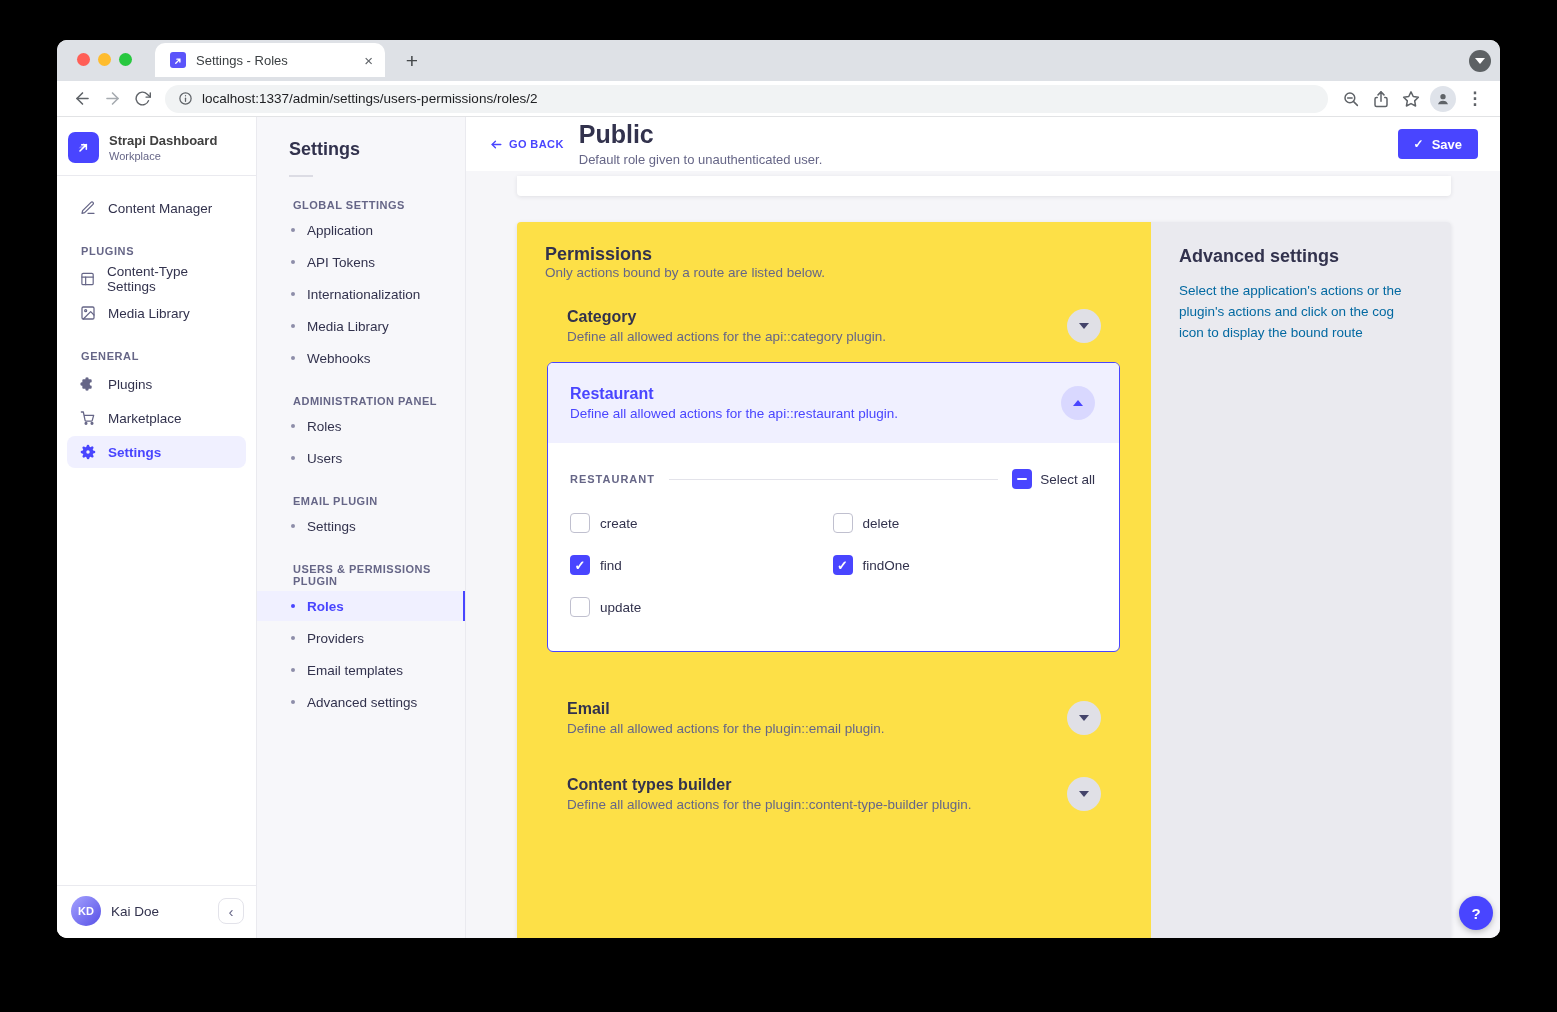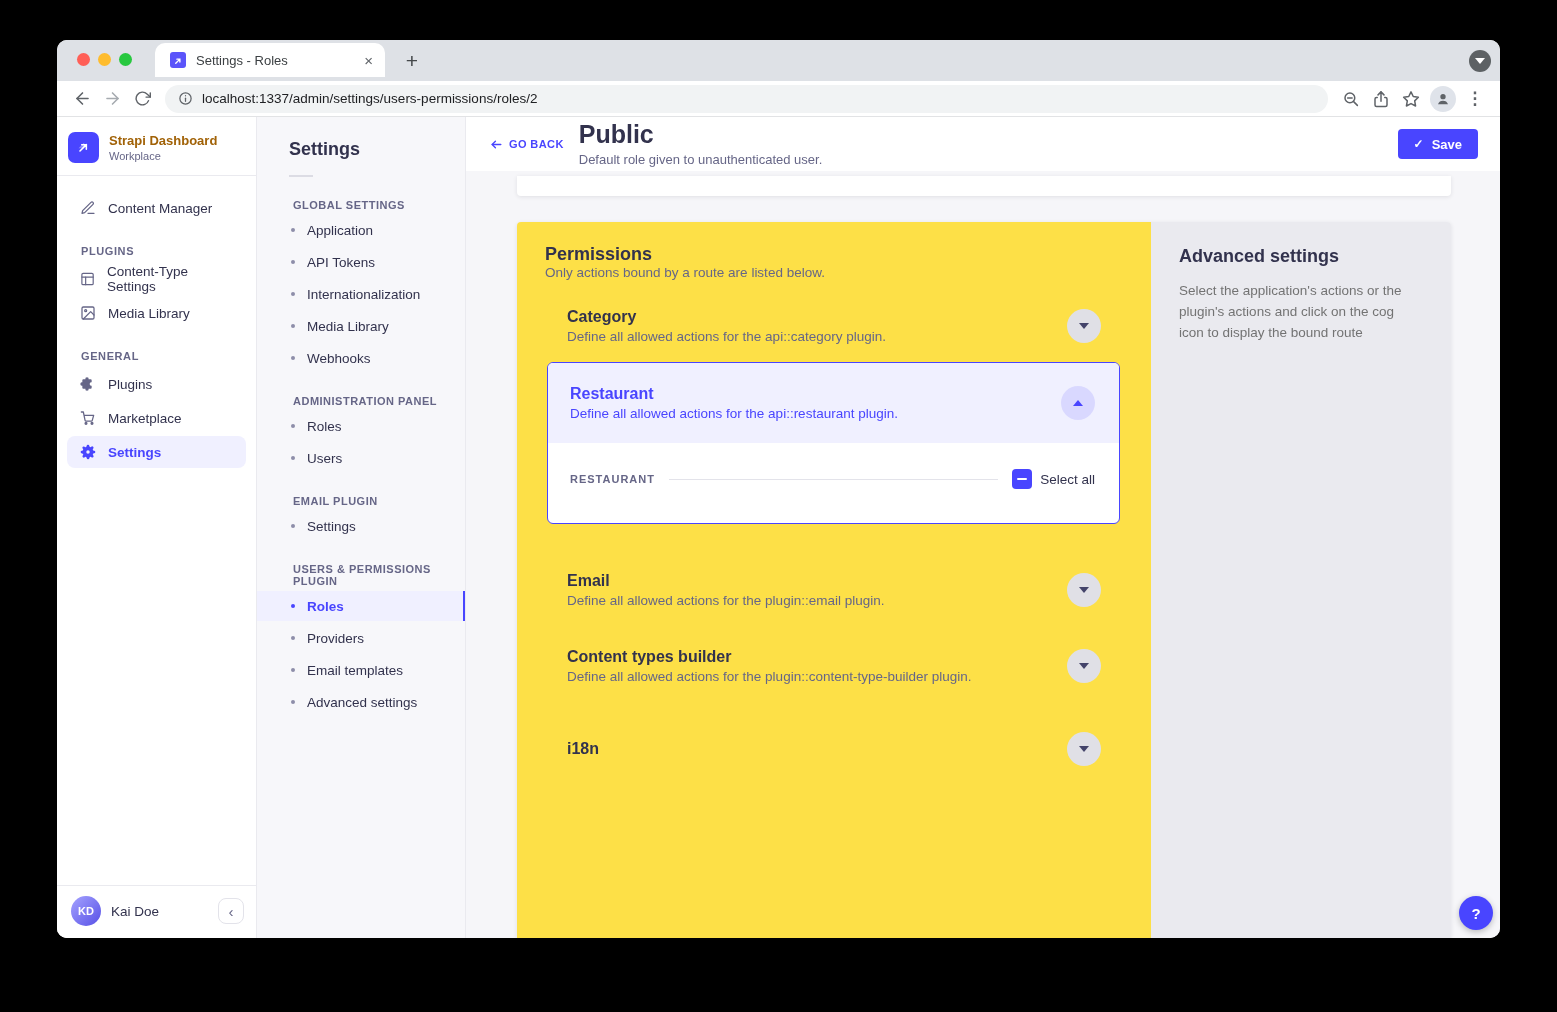--- a/index.html
+++ b/index.html
@@ -35,21 +35,21 @@
 
   
   .app{display:flex;height:821px;background:#f6f6f9;position:relative}
 
   
   .sidebar{width:200px;background:#fff;border-right:1px solid #eaeaef;display:flex;flex-direction:column;
     box-sizing:border-box;flex-shrink:0}
   .brand{display:flex;gap:10px;align-items:center;padding:15px 12px 12px 11px}
   .brand-logo{width:31px;height:31px;border-radius:7px;background:#4945ff;display:flex;align-items:center;
     justify-content:center;flex-shrink:0}
-  .brand-title{font-size:13px;font-weight:bold;color:#a16207;line-height:1.2}
+  .brand-title{font-size:13px;font-weight:bold;color:#404040;line-height:1.2}
   .brand-sub{font-size:11px;color:#666687;margin-top:1px}
   .sb-divider{height:1px;background:#eaeaef}
   .sb-nav{padding-top:14px;flex:1}
   .sb-item{display:flex;align-items:center;gap:12px;height:32px;margin:2px 10px;padding:0 13px;
     border-radius:8px;font-size:13.5px;color:#32324d}
   .sb-item.active{background:#f0f0ff;color:#4945ff;font-weight:bold}
   .sb-label{font-size:11px;font-weight:bold;color:#666687;letter-spacing:.6px;margin:21px 0 6px 24px}
   .sb-footer{border-top:1px solid #eaeaef;display:flex;align-items:center;gap:10px;padding:10px 12px 12px 14px}
   .avatar{width:30px;height:30px;border-radius:50%;background:linear-gradient(135deg,#a5a3ff 0%,#5750e6 100%);
     color:#fff;font-size:11px;font-weight:bold;display:flex;align-items:center;justify-content:center;flex-shrink:0}
@@ -82,21 +82,21 @@
   .save-check{font-size:12px}
 
   .content{flex:1;padding:5px 49px 0 51px;box-sizing:border-box;overflow:hidden}
   .remnant{height:20px;background:#fff;border-radius:0 0 4px 4px;box-shadow:0 1px 4px rgba(33,33,52,.1)}
   .grid-card{margin-top:26px;height:716px;display:flex;border-radius:4px 4px 0 0;
     box-shadow:0 1px 4px rgba(33,33,52,.1);overflow:hidden}
   .perm-panel{width:634px;background:#fde047;box-sizing:border-box;padding:22px 24px 12px 28px;flex-shrink:0}
   .adv-panel{flex:1;background:#eaeaef;box-sizing:border-box;padding:24px 30px 0 28px}
   .perm-title,.adv-title{font-size:18px;font-weight:bold;color:#32324d}
   .perm-sub{font-size:13.5px;color:#666687;margin-top:0}
-  .adv-desc{font-size:13.5px;color:#737373;line-height:1.55;margin-top:14px;max-width:330px}
+  .adv-desc{font-size:13.5px;color:#0369a1;line-height:1.55;margin-top:14px;max-width:330px}
 
   .acc-list{margin-top:28px}
   .acc-row{display:flex;align-items:center;justify-content:space-between;padding:0 26px 0 22px}
   .mt40{margin-top:40px}.mt48{margin-top:48px}
   .acc-title{font-size:16px;font-weight:bold;color:#32324d}
   .acc-desc{font-size:13.5px;color:#666687;margin-top:3px}
   .circle-btn{width:34px;height:34px;border-radius:50%;background:#e0e0e6;display:flex;align-items:center;
     justify-content:center;flex-shrink:0;border:none}
   .circle-btn.purple{background:#d9d8ff}
   .caret-down{width:0;height:0;border-left:5px solid transparent;border-right:5px solid transparent;
@@ -382,20 +382,42 @@
                 </div>
                 <div class="rest-body">
                   <div class="group-row">
                     <span class="group-label">RESTAURANT</span>
                     <span class="group-line"></span>
                     <div class="selall">
                       <span class="cb ind"></span>
                       <span>Select all</span>
                     </div>
                   </div>
+                  <div class="cb-grid">
+                    <div class="cb-item">
+                      <span class="cb"></span>
+                      <span>create</span>
+                    </div>
+                    <div class="cb-item">
+                      <span class="cb"></span>
+                      <span>delete</span>
+                    </div>
+                    <div class="cb-item">
+                      <span class="cb checked"></span>
+                      <span>find</span>
+                    </div>
+                    <div class="cb-item">
+                      <span class="cb checked"></span>
+                      <span>findOne</span>
+                    </div>
+                    <div class="cb-item">
+                      <span class="cb"></span>
+                      <span>update</span>
+                    </div>
+                  </div>
                 </div>
               </div>
 
               <div class="acc-row mt48">
                 <div>
                   <div class="acc-title">Email</div>
                   <div class="acc-desc">Define all allowed actions for the plugin::email plugin.</div>
                 </div>
                 <button class="circle-btn">
                     <span class="caret-down"></span>
@@ -405,28 +427,20 @@
               <div class="acc-row mt40">
                 <div>
                   <div class="acc-title">Content types builder</div>
                   <div class="acc-desc">Define all allowed actions for the plugin::content-type-builder plugin.</div>
                 </div>
                 <button class="circle-btn">
                     <span class="caret-down"></span>
                   </button>
               </div>
 
-              <div class="acc-row mt48">
-                <div>
-                  <div class="acc-title">i18n</div>
-                </div>
-                <button class="circle-btn">
-                    <span class="caret-down"></span>
-                  </button>
-              </div>
             </div>
           </div>
 
           <div class="adv-panel">
             <div class="adv-title">Advanced settings</div>
             <div class="adv-desc">Select the application's actions or the plugin's actions and click on the cog icon to display the bound route</div>
           </div>
         </div>
       </div>
     </div>

